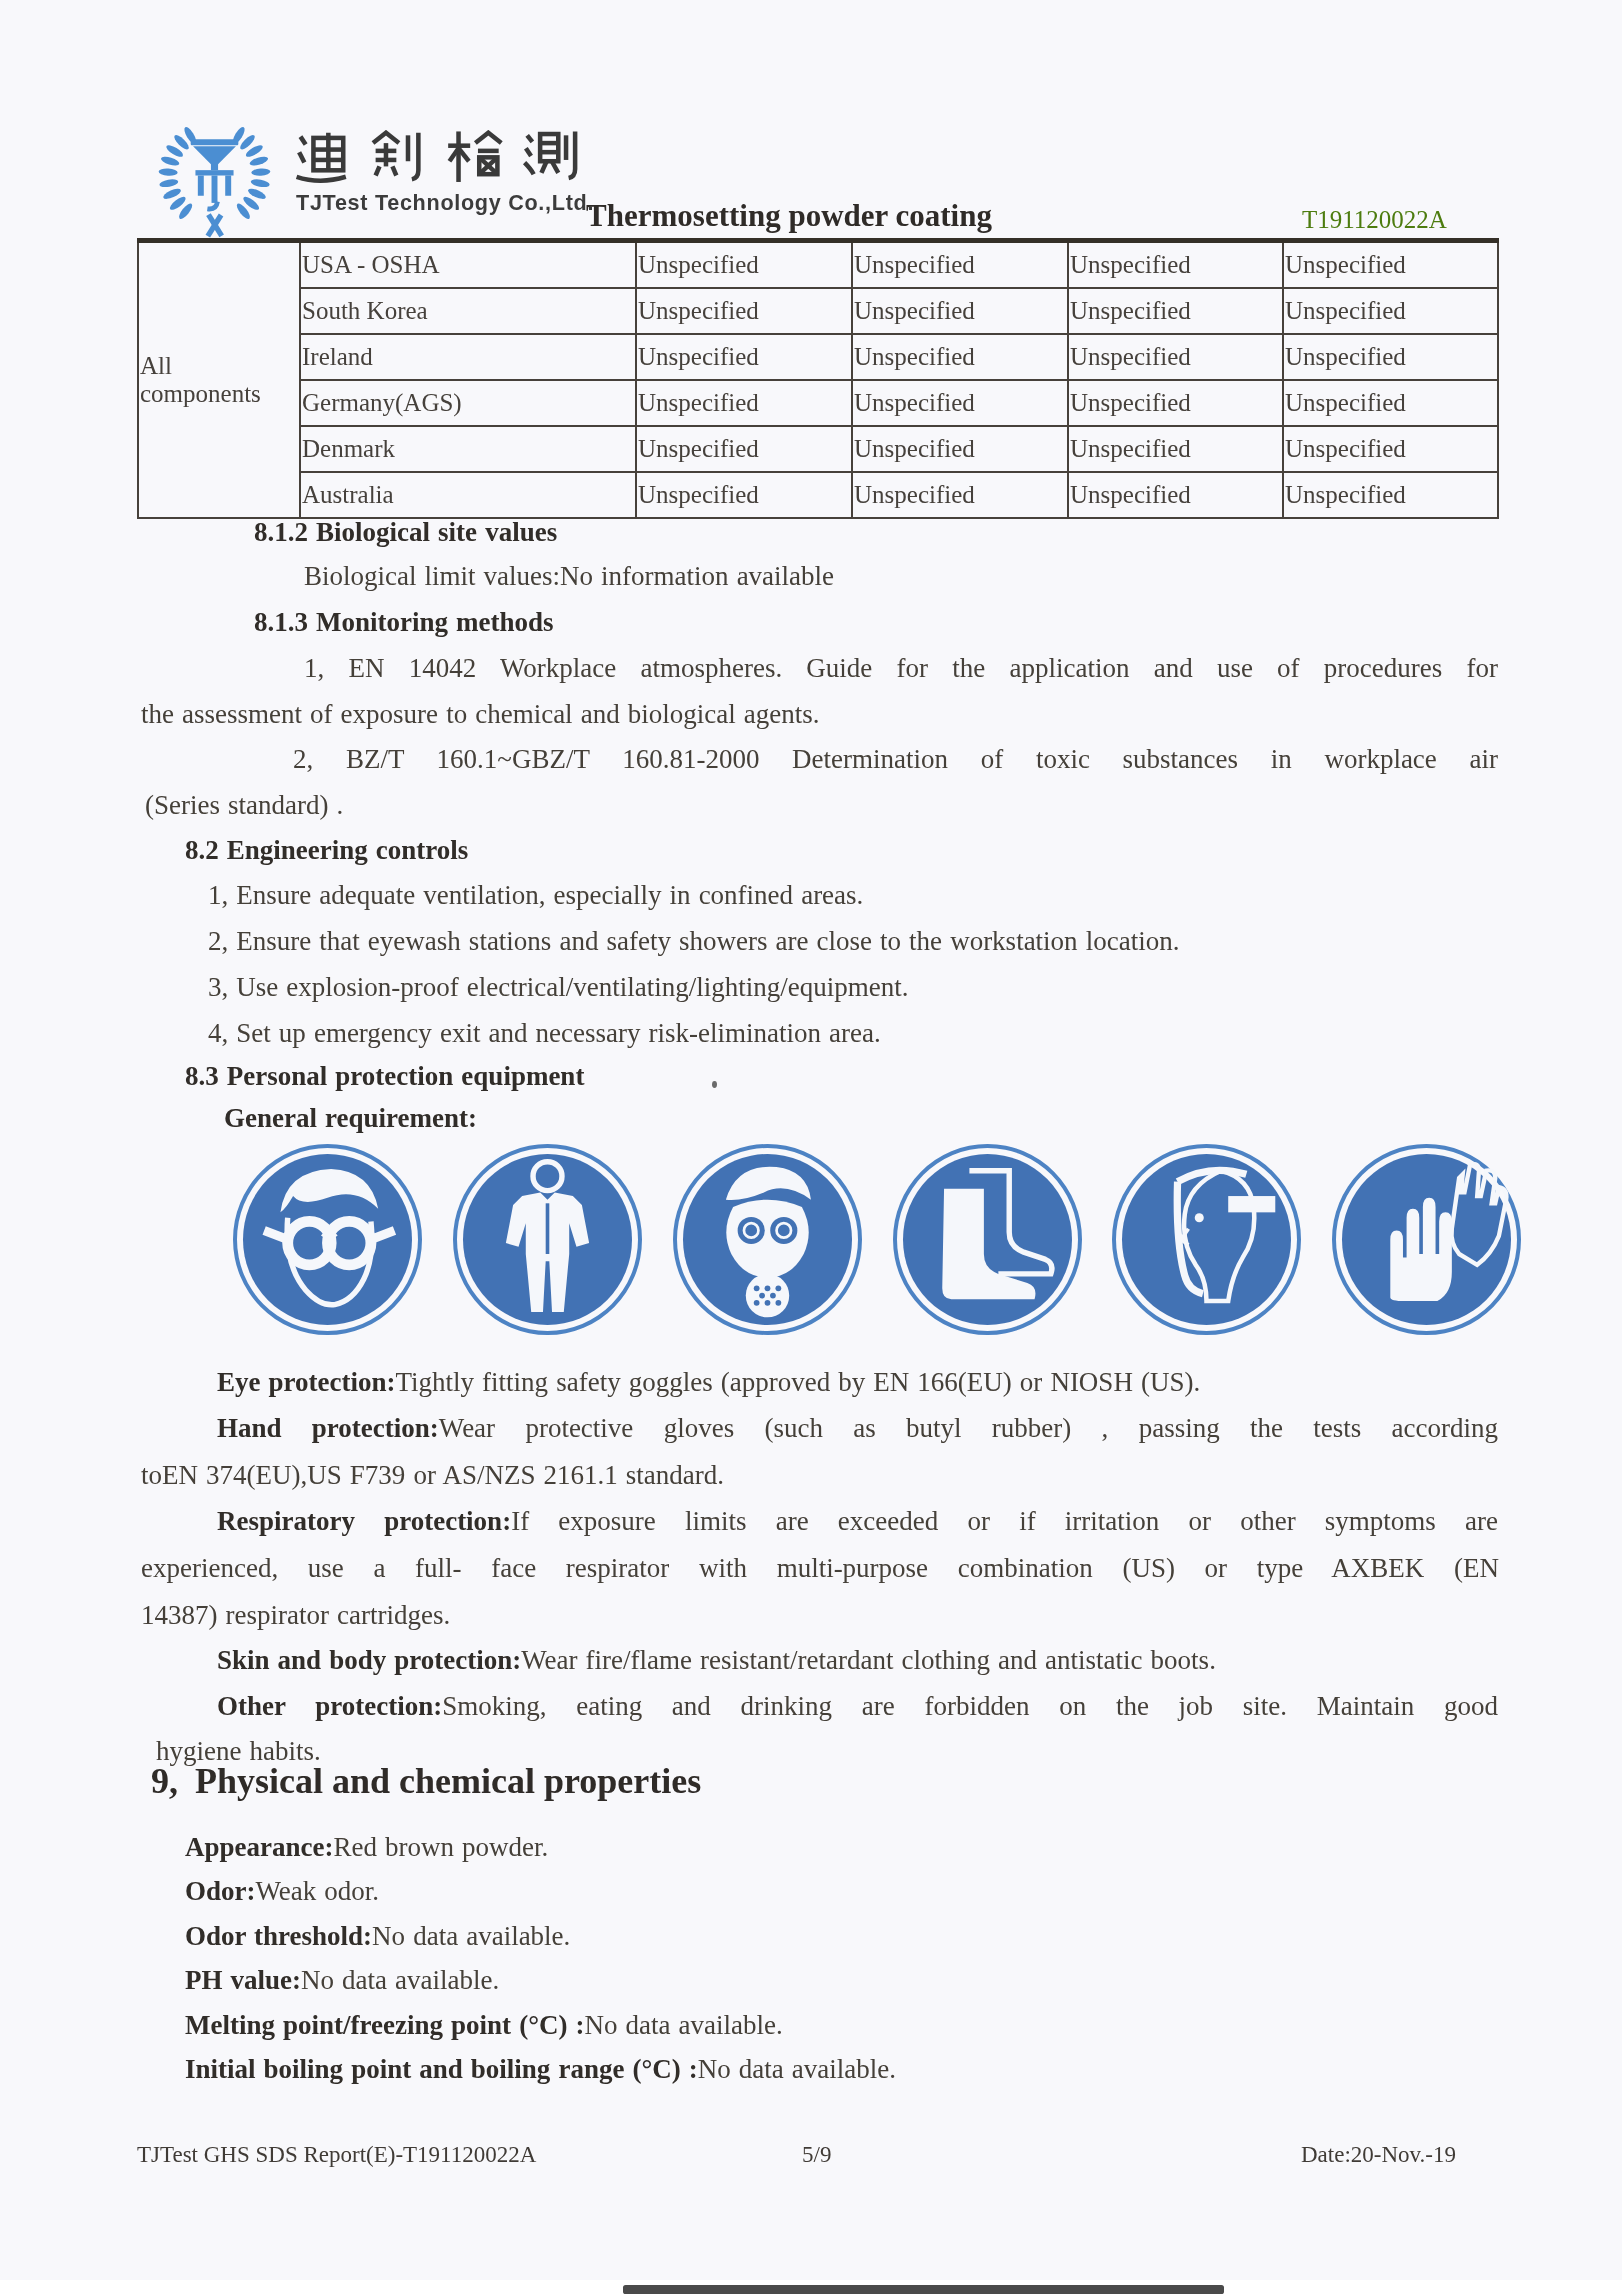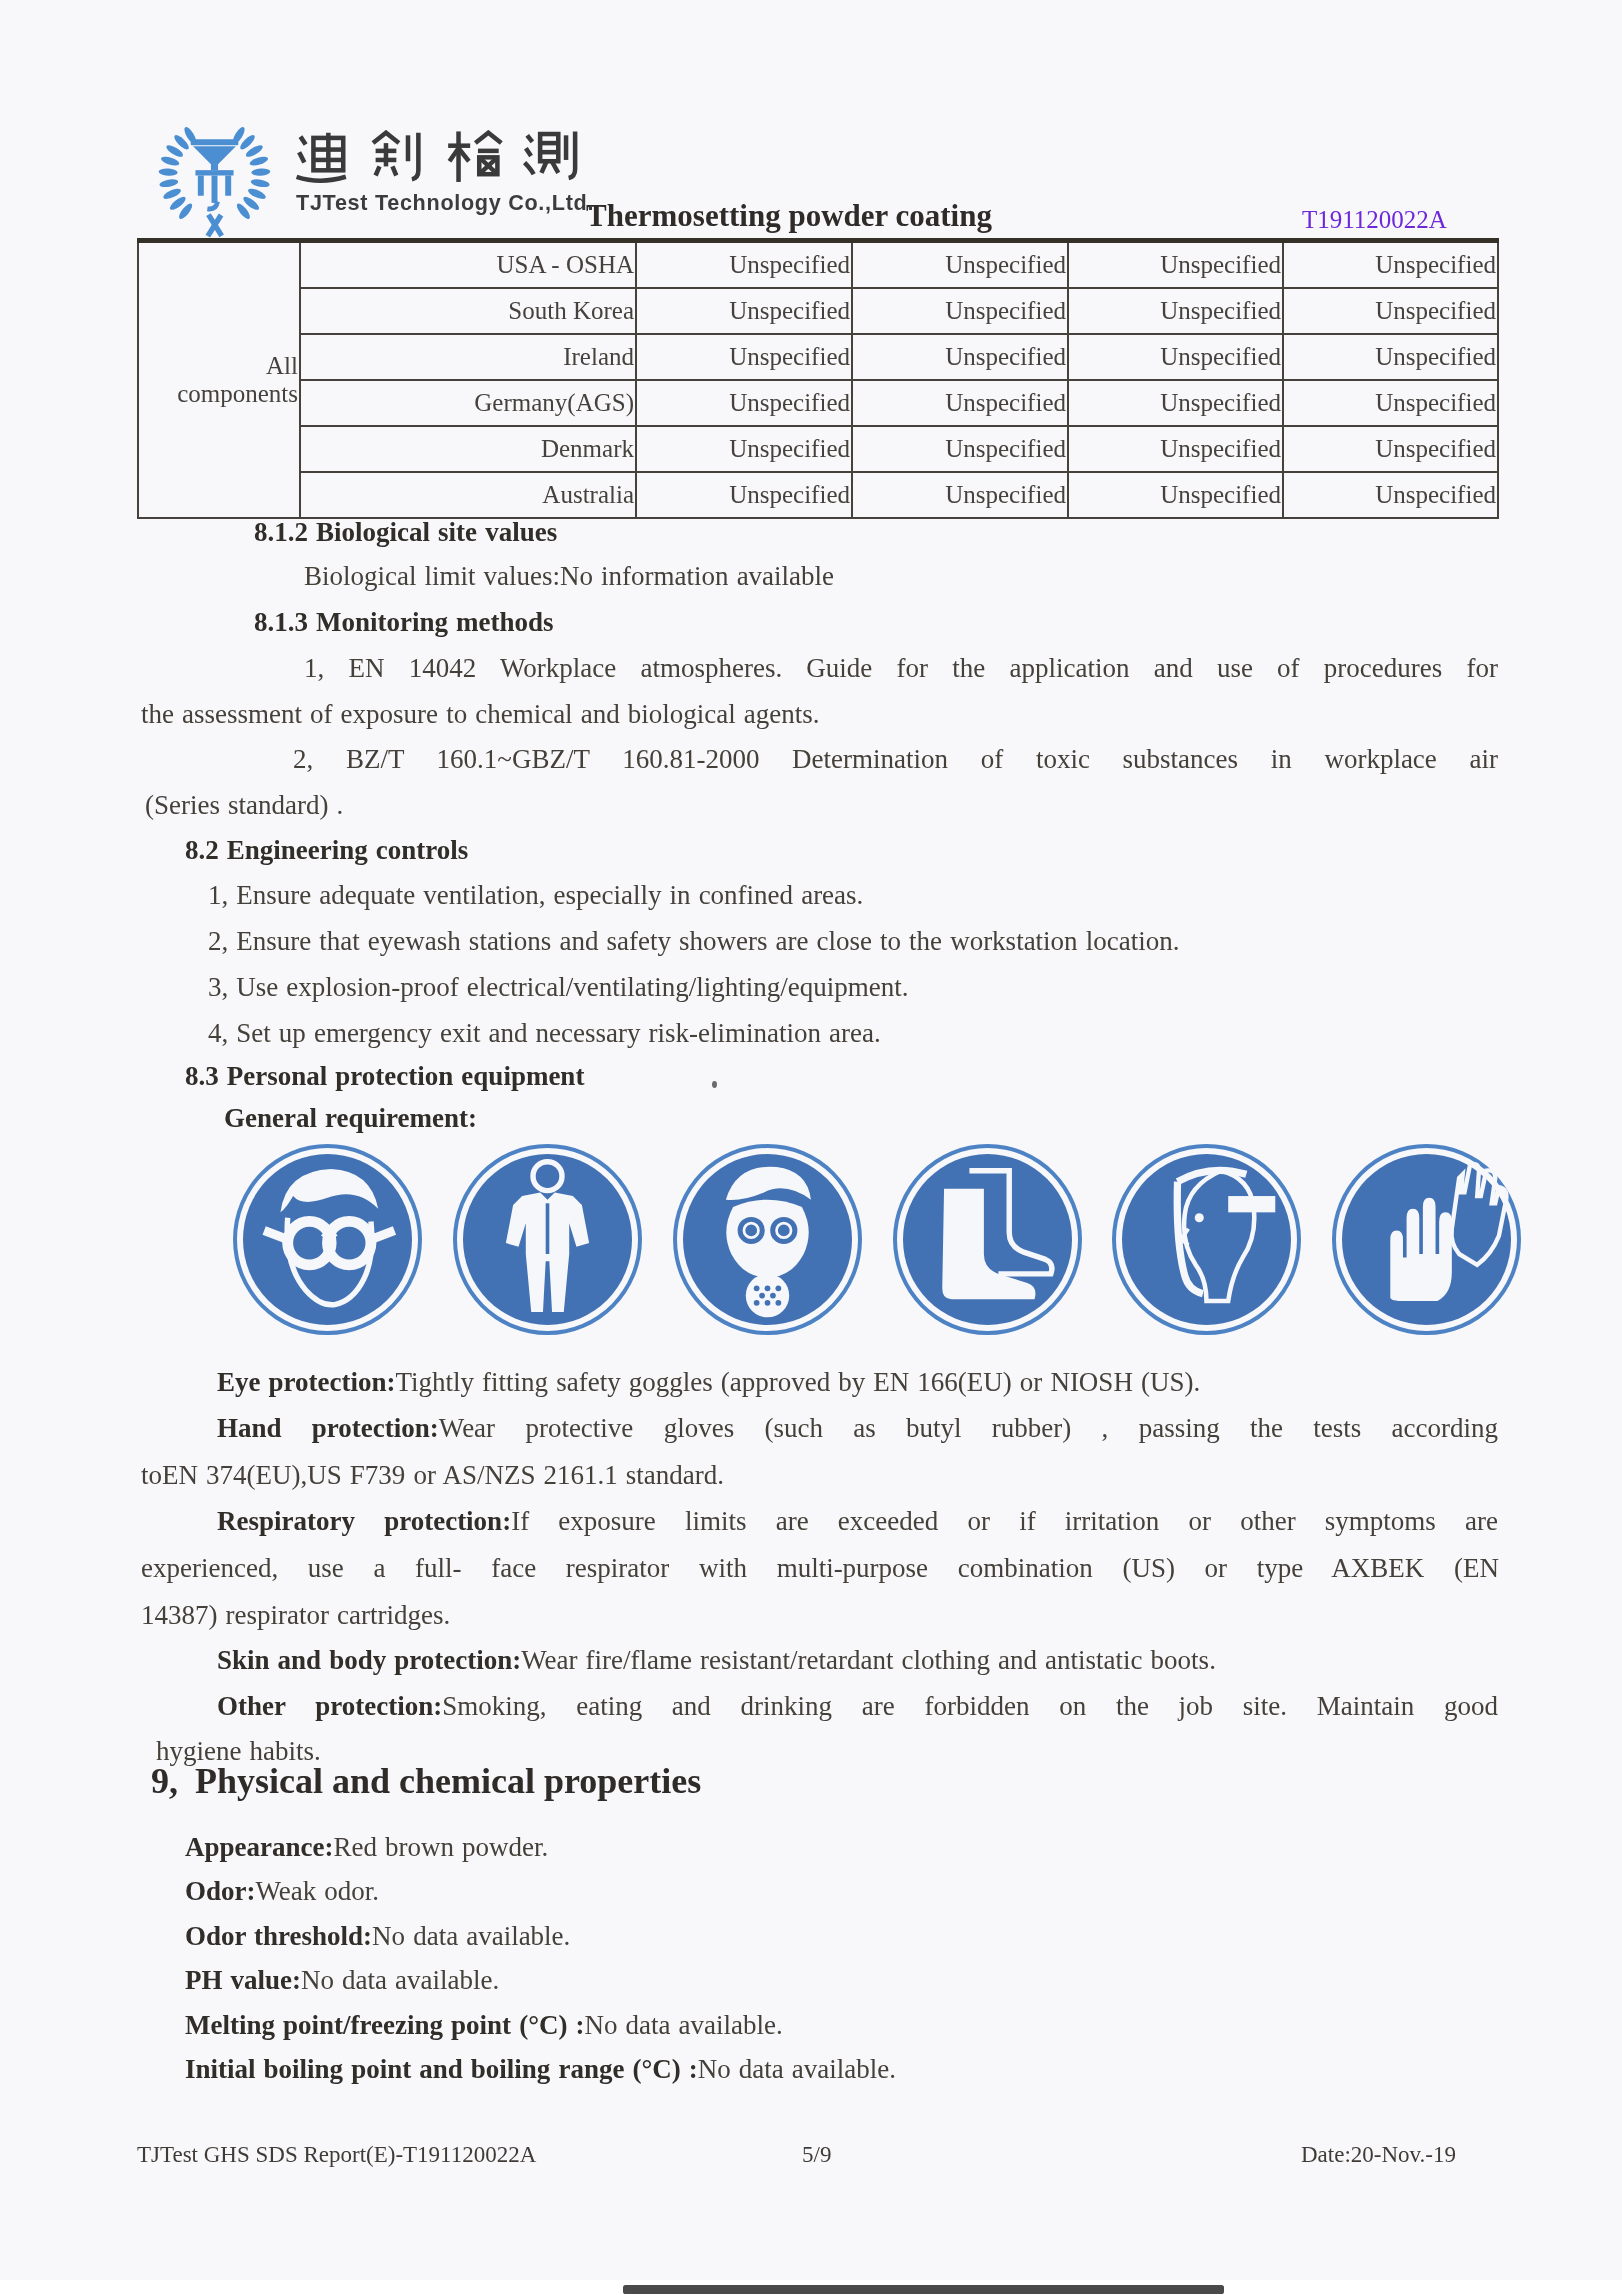--- a/index.html
+++ b/index.html
@@ -9,25 +9,25 @@
   .line b{color:#312d29;}
   .just{white-space:normal;text-align:justify;text-align-last:justify;}
   .hsec{font-weight:bold;color:#312d29;}
   
   .cn-logo{position:absolute;left:294px;top:130px;width:285px;height:56px;}
   .company{position:absolute;left:296px;top:190px;font-family:"Liberation Sans","DejaVu Sans",sans-serif;
            font-weight:bold;font-size:21.6px;color:#3c3c3c;letter-spacing:0.7px;white-space:nowrap;}
   .emblem{position:absolute;left:149px;top:113px;width:131px;height:128px;}
   .doc-title{position:absolute;left:393px;top:198px;width:792px;text-align:center;
              font-weight:bold;font-size:31px;color:#2f2b28;}
-  .report-no{position:absolute;left:1302px;top:206px;font-size:25px;color:#6d28d9;}
+  .report-no{position:absolute;left:1302px;top:206px;font-size:25px;color:#4d7c0f;}
   
   table.lim{position:absolute;left:137px;top:238px;width:1360px;border-collapse:collapse;
             table-layout:fixed;font-size:25px;color:#46413c;}
-  table.lim td{border:2px solid #47413b;text-align:right;vertical-align:middle;height:42px;
+  table.lim td{border:2px solid #47413b;text-align:left;vertical-align:middle;height:42px;
                overflow:hidden;background:transparent;}
   table.lim{border:2.6px solid #403a34;border-top:5.2px solid #353028;}
   
   .s9{position:absolute;left:151px;top:1760px;font-weight:bold;font-size:36px;color:#2f2b28;white-space:nowrap;}
   .s9 .t{margin-left:17px;}
   
   .picto{position:absolute;width:181px;height:183px;border:4.6px solid #4d83c4;border-radius:50%;}
   .picto .disc{position:absolute;left:5.9px;top:5.9px;right:5.9px;bottom:5.9px;background:#4272b4;border-radius:50%;}
   .picto svg{position:absolute;left:0;top:0;width:100%;height:100%;}
   

